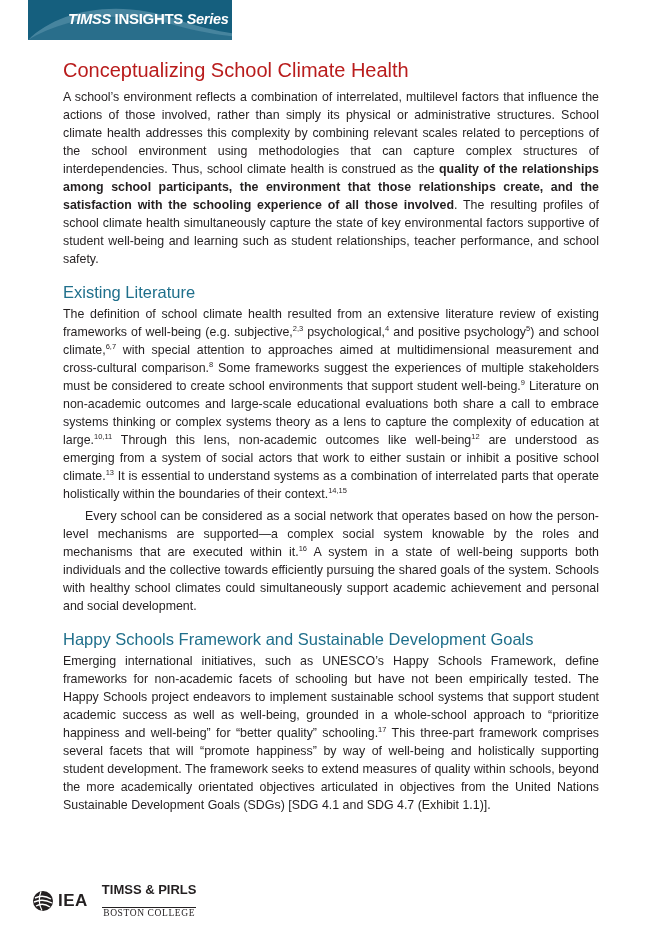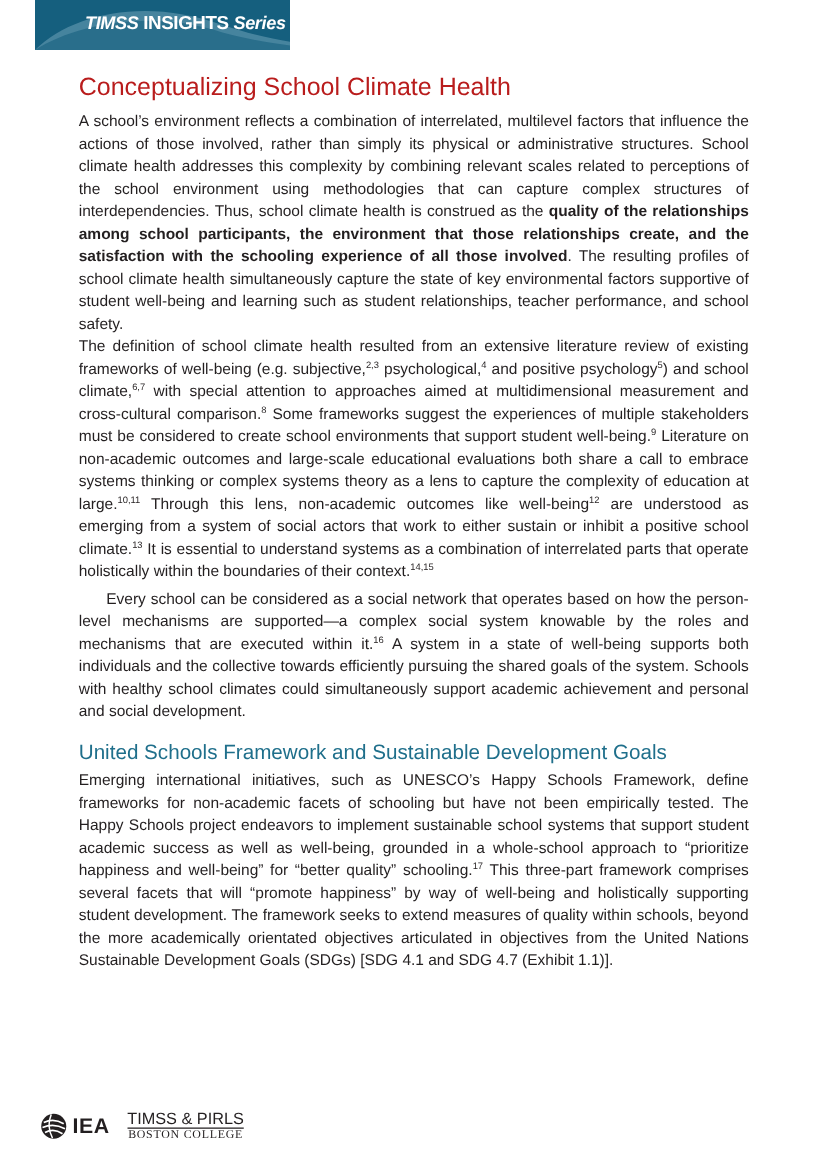--- a/index.html
+++ b/index.html
@@ -19,21 +19,21 @@
   h2 { font-weight: normal; color: #1f6f8b; font-size: 16.5px; margin: 14px 0 2px 0; line-height: 21px; }
   p { font-size: 12.4px; line-height: 18px; margin: 0; text-align: justify; }
   p.indent { text-indent: 22px; margin-top: 4px; }
   sup { font-size: 7.5px; line-height: 0; vertical-align: 5px; }
   b { font-weight: bold; }
 
   .footer-logos { position: absolute; left: 32px; top: 888px; height: 26px; display: flex; align-items: center; }
   .iea-icon { width: 22px; height: 22px; }
   .iea-text { font-weight: bold; font-size: 17px; margin-left: 4px; color: #231f20; letter-spacing: 0.5px; }
   .tp-block { margin-left: 14px; display: flex; flex-direction: column; line-height: 1; }
-  .tp-title { font-weight: normal; font-size: 13px; color: #231f20; padding-bottom: 1px; border-bottom: 1px solid #231f20; }
+  .tp-title { font-weight: bold; font-size: 13px; color: #231f20; padding-bottom: 11px; border-bottom: 1px solid #231f20; }
   .tp-sub { font-family: "Liberation Serif", serif; font-size: 9.5px; letter-spacing: 0.6px; color: #231f20; margin-top: 1px; text-align: center; }
 
   .footer-bar { position: absolute; left: 257px; top: 936px; width: 405px; height: 27px; background: #155f7e;
                 color: #ffffff; font-weight: bold; font-size: 8.6px; letter-spacing: 0.6px; }
   .footer-title { position: absolute; right: 64px; top: 9px; white-space: nowrap; }
   .footer-page { position: absolute; right: 35px; top: 9px; }
 </style>
 </head>
 <body>
 
@@ -46,24 +46,25 @@
     <span class="b1">TIMSS</span>
     <span class="b2">INSIGHTS</span>
     <span class="b3">Series</span>
   </div>
 </div>
 
 <div class="content">
   <h1>Conceptualizing School Climate Health</h1>
   <p><span>A school’s environment reflects a combination of interrelated, multilevel factors that influence the actions of those involved, rather than simply its physical or administrative structures. School climate health addresses this complexity by combining relevant scales related to perceptions of the school environment using methodologies that can capture complex structures of interdependencies. Thus, school climate health is construed as the </span><b>quality of the relationships among school participants, the environment that those relationships create, and the satisfaction with the schooling experience of all those involved</b><span>. The resulting profiles of school climate health simultaneously capture the state of key environmental factors supportive of student well-being and learning such as student relationships, teacher performance, and school safety.</span></p>
 
+  <h2>Existing Literature</h2>
   <p><span>The definition of school climate health resulted from an extensive literature review of existing frameworks of well-being (e.g. subjective,</span><sup>2,3</sup><span> psychological,</span><sup>4</sup><span> and positive psychology</span><sup>5</sup><span>) and school climate,</span><sup>6,7</sup><span> with special attention to approaches aimed at multidimensional measurement and cross-cultural comparison.</span><sup>8</sup><span> Some frameworks suggest the experiences of multiple stakeholders must be considered to create school environments that support student well-being.</span><sup>9</sup><span> Literature on non-academic outcomes and large-scale educational evaluations both share a call to embrace systems thinking or complex systems theory as a lens to capture the complexity of education at large.</span><sup>10,11</sup><span> Through this lens, non-academic outcomes like well-being</span><sup>12</sup><span> are understood as emerging from a system of social actors that work to either sustain or inhibit a positive school climate.</span><sup>13</sup><span> It is essential to understand systems as a combination of interrelated parts that operate holistically within the boundaries of their context.</span><sup>14,15</sup></p>
   <p class="indent"><span>Every school can be considered as a social network that operates based on how the person-level mechanisms are supported—a complex social system knowable by the roles and mechanisms that are executed within it.</span><sup>16</sup><span> A system in a state of well-being supports both individuals and the collective towards efficiently pursuing the shared goals of the system. Schools with healthy school climates could simultaneously support academic achievement and personal and social development.</span></p>
 
-  <h2>United Schools Framework and Sustainable Development Goals</h2>
+  <h2>Happy Schools Framework and Sustainable Development Goals</h2>
   <p><span>Emerging international initiatives, such as UNESCO’s Happy Schools Framework, define frameworks for non-academic facets of schooling but have not been empirically tested. The Happy Schools project endeavors to implement sustainable school systems that support student academic success as well as well-being, grounded in a whole-school approach to “prioritize happiness and well-being” for “better quality” schooling.</span><sup>17</sup><span> This three-part framework comprises several facets that will “promote happiness” by way of well-being and holistically supporting student development. The framework seeks to extend measures of quality within schools, beyond the more academically orientated objectives articulated in objectives from the United Nations Sustainable Development Goals (SDGs) [SDG 4.1 and SDG 4.7 (Exhibit 1.1)].</span></p>
 </div>
 
 <div class="footer-logos">
   <svg class="iea-icon" viewBox="0 0 22 22">
     <circle cx="11" cy="11" r="10" fill="#231f20"></circle>
     <path d="M3,8 Q11,4 19,9" stroke="#fff" stroke-width="1.4" fill="none"></path>
     <path d="M2,12 Q11,8 20,13" stroke="#fff" stroke-width="1.4" fill="none"></path>
     <path d="M4,16 Q11,12 18,17" stroke="#fff" stroke-width="1.4" fill="none"></path>
     <path d="M9,1.5 Q5,11 10,20.5" stroke="#fff" stroke-width="1.2" fill="none"></path>

